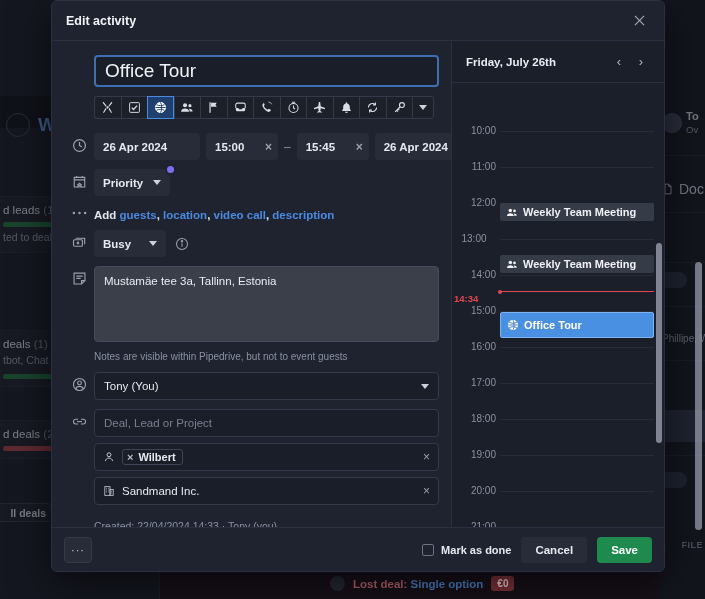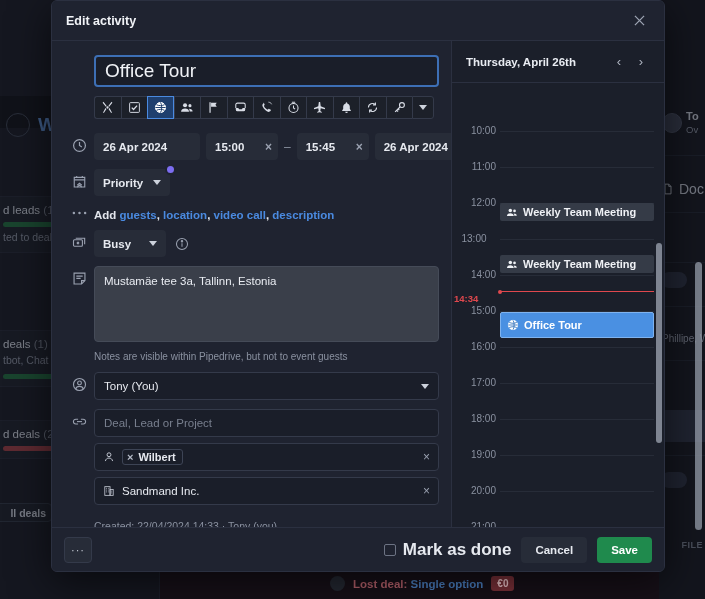--- a/index.html
+++ b/index.html
@@ -228,21 +228,21 @@
   .modal-foot{
     height:44px; flex:none; display:flex; align-items:center;
     border-top:1px solid #2b3040; padding:0 12px; gap:10px; background:#1f2330;
   }
   .more-btn{
     width:28px;height:26px;border:1px solid #343a4a;border-radius:4px;background:#272c38;
     display:flex;align-items:center;justify-content:center;color:#c2c7d2;cursor:pointer;
     letter-spacing:1px;font-size:11px;
   }
   .foot-spacer{flex:1;}
-  .mark-done{display:flex;align-items:center;gap:7px;font-size:17px;font-weight:700;color:#e6e9ef;cursor:pointer;}
+  .mark-done{display:flex;align-items:center;gap:7px;font-size:11px;font-weight:700;color:#e6e9ef;cursor:pointer;}
   .cb{width:12px;height:12px;border:1px solid #6c7383;border-radius:2px;background:transparent;}
   .btn{
     height:26px;border-radius:4px;font-size:11.5px;font-weight:700;
     display:flex;align-items:center;justify-content:center;padding:0 14px;cursor:pointer;
   }
   .btn.cancel{background:#272c38;color:#e6e9ef;}
   .btn.save{background:#1f8a4d;color:#fff;}
 </style>
 </head>
 <body>
@@ -571,21 +571,21 @@
         </div>
 
         <div class="meta">
           <div>Created: 22/04/2024 14:33 · Tony (you)</div>
 
         </div>
       </div>
 
       <div class="cal-col">
         <div class="cal-head">
-          <div class="cal-date">Thursday, April 26th</div>
+          <div class="cal-date">Friday, July 26th</div>
           <div class="cal-nav">‹</div>
           <div class="cal-nav">›</div>
         </div>
 
         <div class="cal-grid">
 
           <div class="hour-line" style="top:48px;"></div>
             <div class="hour-label" style="top:48px;">10:00</div>
           <div class="hour-line" style="top:84px;"></div>
             <div class="hour-label" style="top:84px;">11:00</div>

